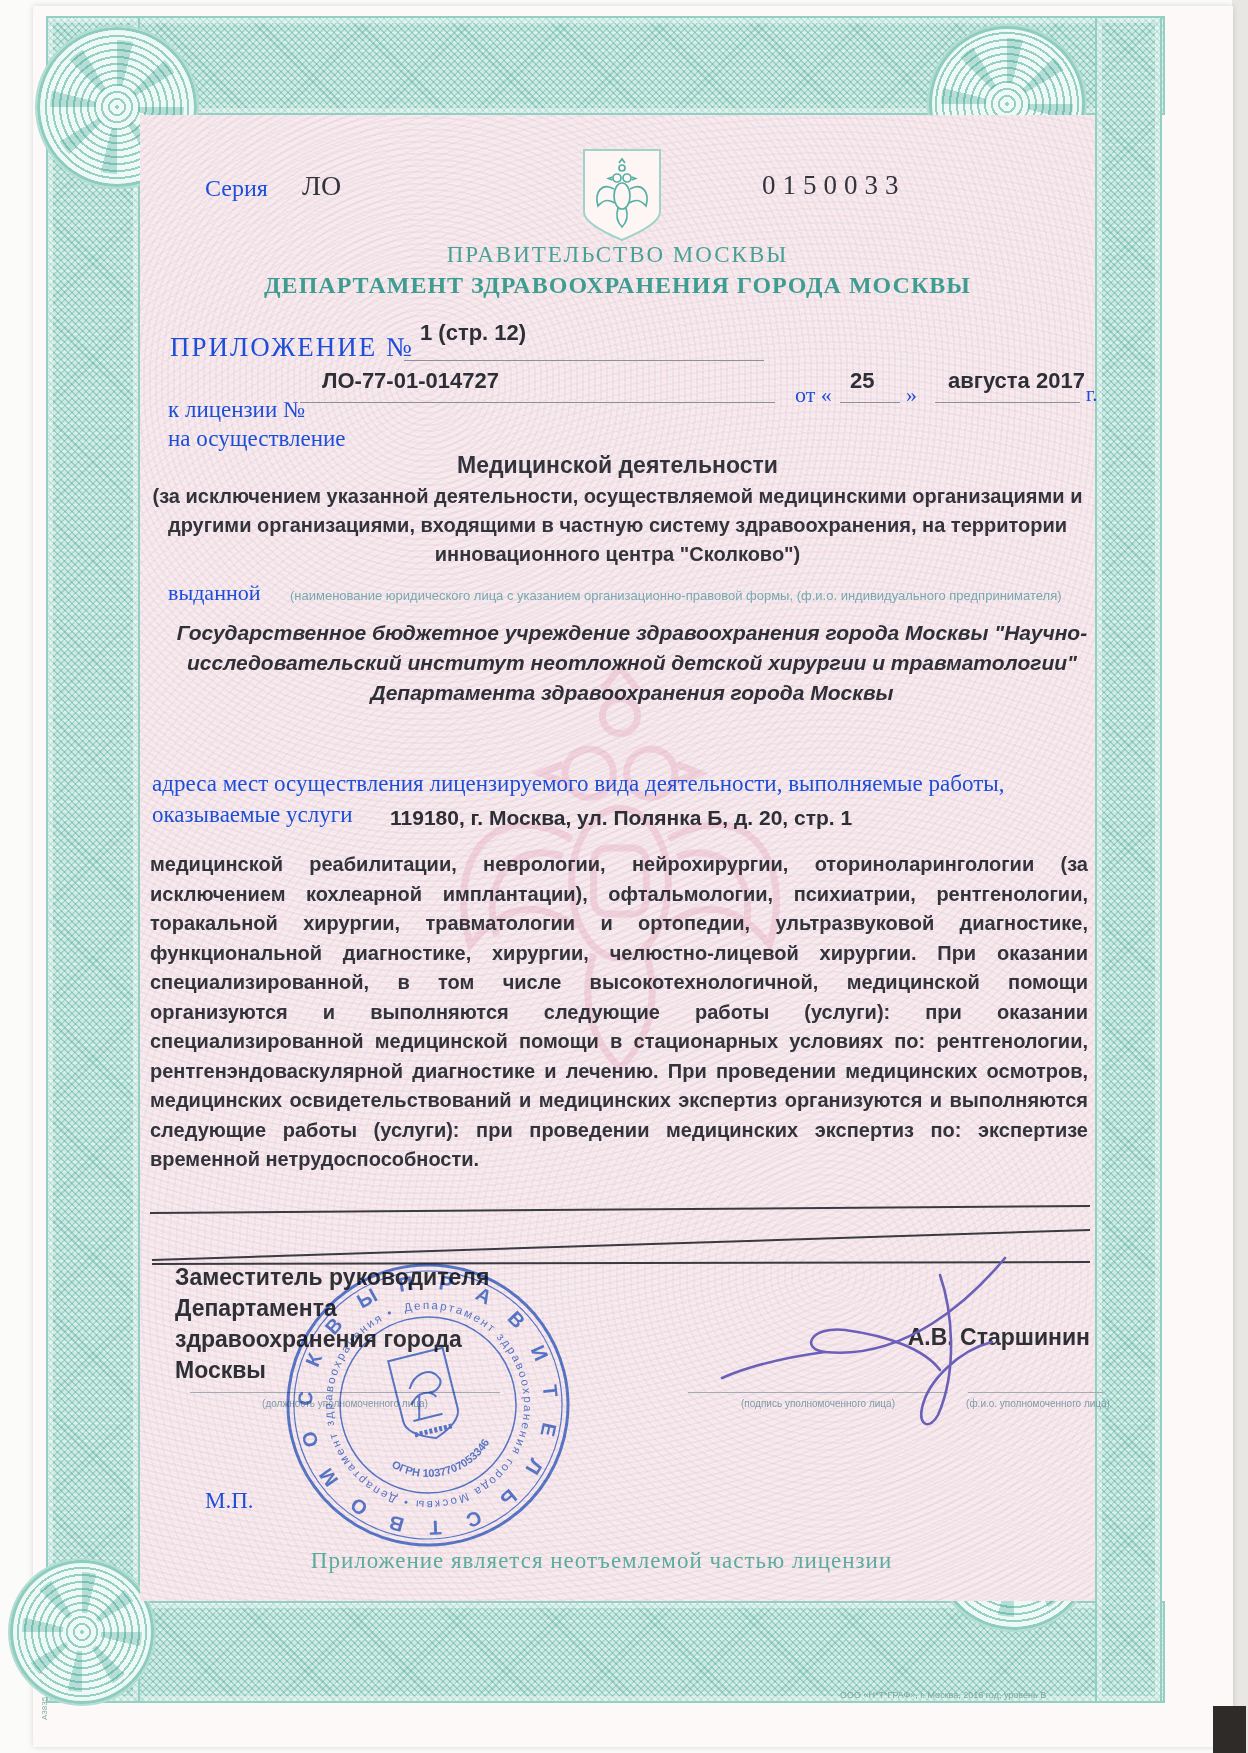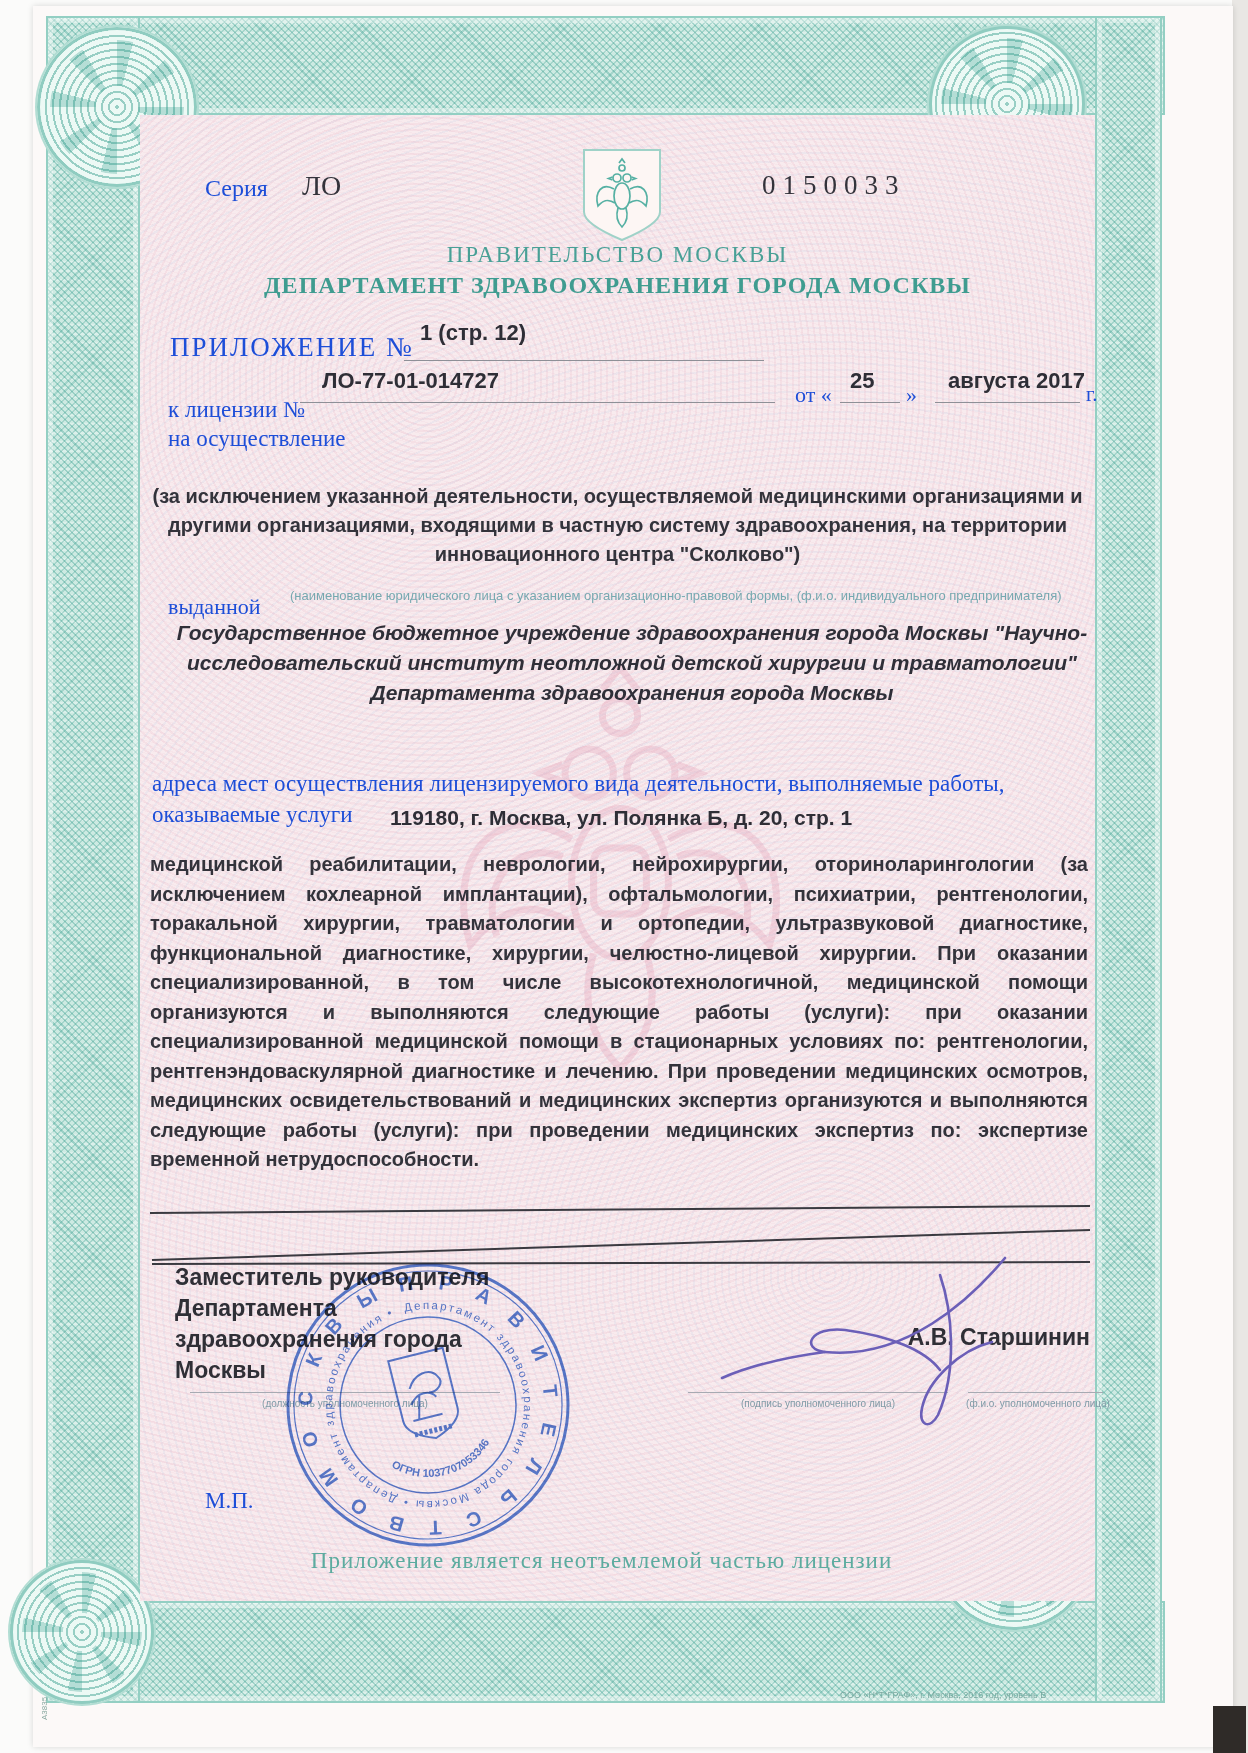--- a/index.html
+++ b/index.html
@@ -138,23 +138,24 @@
   <div class="field-line" style="left:300px;top:402px;width:475px;"></div>
   <div class="abs teal-serif" style="left:795px;top:382px;font-size:22px;">от «</div>
   <div class="abs bold-val" style="left:850px;top:368px;font-size:22px;">25</div>
   <div class="field-line" style="left:840px;top:402px;width:60px;"></div>
   <div class="abs teal-serif" style="left:906px;top:382px;font-size:22px;">»</div>
   <div class="abs bold-val" style="left:948px;top:368px;font-size:22px;">августа 2017</div>
   <div class="field-line" style="left:935px;top:402px;width:145px;"></div>
   <div class="abs teal-serif" style="left:1086px;top:382px;font-size:21px;">г.</div>
 
   <div class="abs teal-serif" style="left:168px;top:426px;font-size:23px;">на осуществление</div>
+  <div class="abs sans dark" style="left:140px;top:452px;width:955px;font-size:23px;font-weight:bold;text-align:center;">Медицинской деятельности</div>
   <div class="abs center-note" style="left:150px;top:482px;width:935px;">(за исключением указанной деятельности, осуществляемой медицинскими организациями и другими организациями, входящими в частную систему здравоохранения, на территории инновационного центра "Сколково")</div>
 
-  <div class="abs teal-serif" style="left:168px;top:594px;font-size:22px;">выданной</div>
+  <div class="abs teal-serif" style="left:168px;top:580px;font-size:22px;">выданной</div>
   <div class="abs cap" style="left:290px;top:588px;width:800px;font-size:13px;color:#76a8b0;">(наименование юридического лица с указанием организационно-правовой формы, (ф.и.о. индивидуального предпринимателя)</div>
 
   <div class="abs org" style="left:172px;top:618px;width:920px;font-style:italic;">Государственное бюджетное учреждение здравоохранения города Москвы "Научно-исследовательский институт неотложной детской хирургии и травматологии" Департамента здравоохранения города Москвы</div>
 
   <div class="abs teal-serif" style="left:152px;top:768px;width:940px;font-size:23px;line-height:31px;">адреса мест осуществления лицензируемого вида деятельности, выполняемые работы, оказываемые услуги</div>
   <div class="abs bold-val" style="left:390px;top:806px;font-size:21px;">119180, г. Москва, ул. Полянка Б, д. 20, стр. 1</div>
 
   <div class="abs works" style="left:150px;top:850px;width:938px;">медицинской реабилитации, неврологии, нейрохирургии, оториноларингологии (за исключением кохлеарной имплантации), офтальмологии, психиатрии, рентгенологии, торакальной хирургии, травматологии и ортопедии, ультразвуковой диагностике, функциональной диагностике, хирургии, челюстно-лицевой хирургии. При оказании специализированной, в том числе высокотехнологичной, медицинской помощи организуются и выполняются следующие работы (услуги): при оказании специализированной медицинской помощи в стационарных условиях по: рентгенологии, рентгенэндоваскулярной диагностике и лечению. При проведении медицинских осмотров, медицинских освидетельствований и медицинских экспертиз организуются и выполняются следующие работы (услуги): при проведении медицинских экспертиз по: экспертизе временной нетрудоспособности.</div>
 
   <svg class="abs" style="left:140px;top:1190px;width:960px;height:90px;" viewBox="0 0 960 90">

